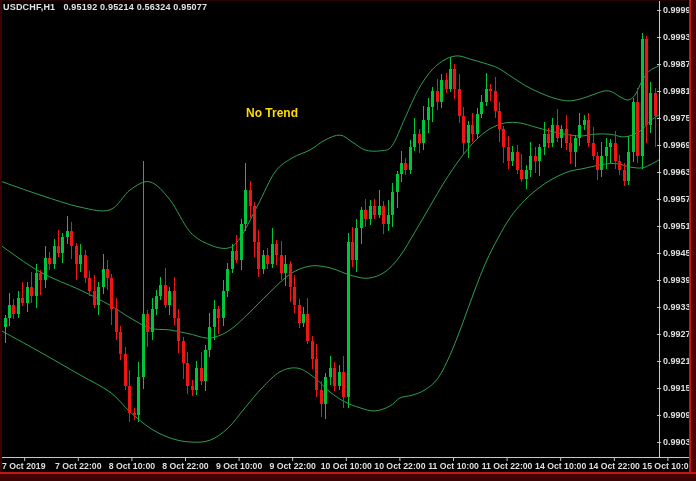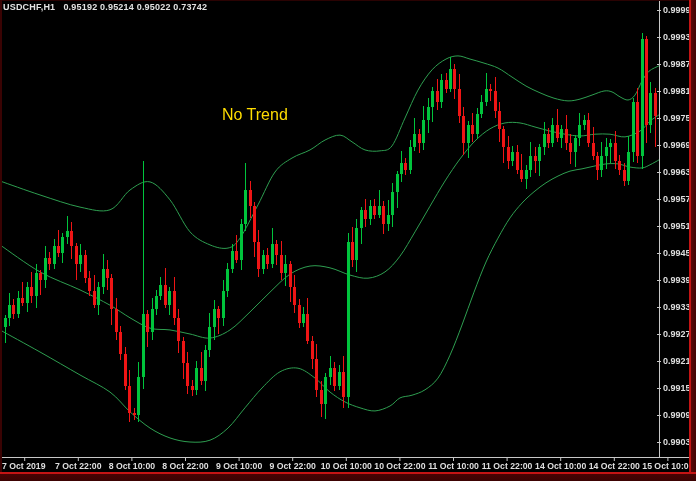--- a/index.html
+++ b/index.html
@@ -1,20 +1,20 @@
 <!DOCTYPE html>
 <html><head>
 <meta charset="utf-8">
 <style>
   html,body{margin:0;padding:0;background:#000;}
   .window{position:relative;width:696px;height:481px;background:#000;overflow:hidden;
           font-family:"Liberation Sans",sans-serif;}
   .chart-title{position:absolute;left:3px;top:2px;font-size:9px;font-weight:700;
                color:#e2e2e2;white-space:pre;letter-spacing:.2px;}
-  .trend-annotation{position:absolute;font-size:16px;font-weight:400;white-space:pre;}
+  .trend-annotation{position:absolute;font-size:12px;font-weight:700;white-space:pre;margin-left:24px;}
   .border-right{position:absolute;top:0;right:0;width:7px;height:100%;
     background:linear-gradient(to right,#c41414 0,#c41414 2px,#5c0606 2px,#420303 100%);}
   .border-bottom{position:absolute;left:0;bottom:0;width:100%;height:9px;
     background:linear-gradient(to bottom,#c41414 0,#c41414 2px,#470303 2px,#3c0202 100%);}
   .border-left{position:absolute;left:0;top:0;width:2px;height:100%;background:#3a0303;}
   .border-top{position:absolute;left:0;top:0;width:100%;height:1px;background:#2a0202;}
   svg text{font-family:"Liberation Sans",sans-serif;}
   .price-label{font-size:9px;font-weight:700;fill:#dfdfdf;}
   .time-label{font-size:8.7px;font-weight:700;fill:#dfdfdf;}
 </style>
@@ -385,19 +385,19 @@
         <line x1="507.1" x2="507.1" y1="458" y2="461" stroke="#C8C8C8"></line>
         <text x="507.1" text-anchor="middle" y="469" class="time-label">11 Oct 22:00</text>
         <line x1="560.7" x2="560.7" y1="458" y2="461" stroke="#C8C8C8"></line>
         <text x="560.7" text-anchor="middle" y="469" class="time-label">14 Oct 10:00</text>
         <line x1="614.3" x2="614.3" y1="458" y2="461" stroke="#C8C8C8"></line>
         <text x="614.3" text-anchor="middle" y="469" class="time-label">14 Oct 22:00</text>
         <line x1="667.9" x2="667.9" y1="458" y2="461" stroke="#C8C8C8"></line>
         <text x="667.9" text-anchor="middle" y="469" class="time-label">15 Oct 10:00</text>
       </g>
     </svg>
-  <div class="chart-title">USDCHF,H1   0.95192 0.95214 0.95022 0.73742</div>
+  <div class="chart-title">USDCHF,H1   0.95192 0.95214 0.56324 0.95077</div>
   <div class="trend-annotation" style="left: 222px; top: 106px; color: rgb(255, 221, 0);">No Trend</div>
   <div class="border-top"></div>
   <div class="border-left"></div>
   <div class="border-right"></div>
   <div class="border-bottom"></div>
 </div>
 
 </body></html>

